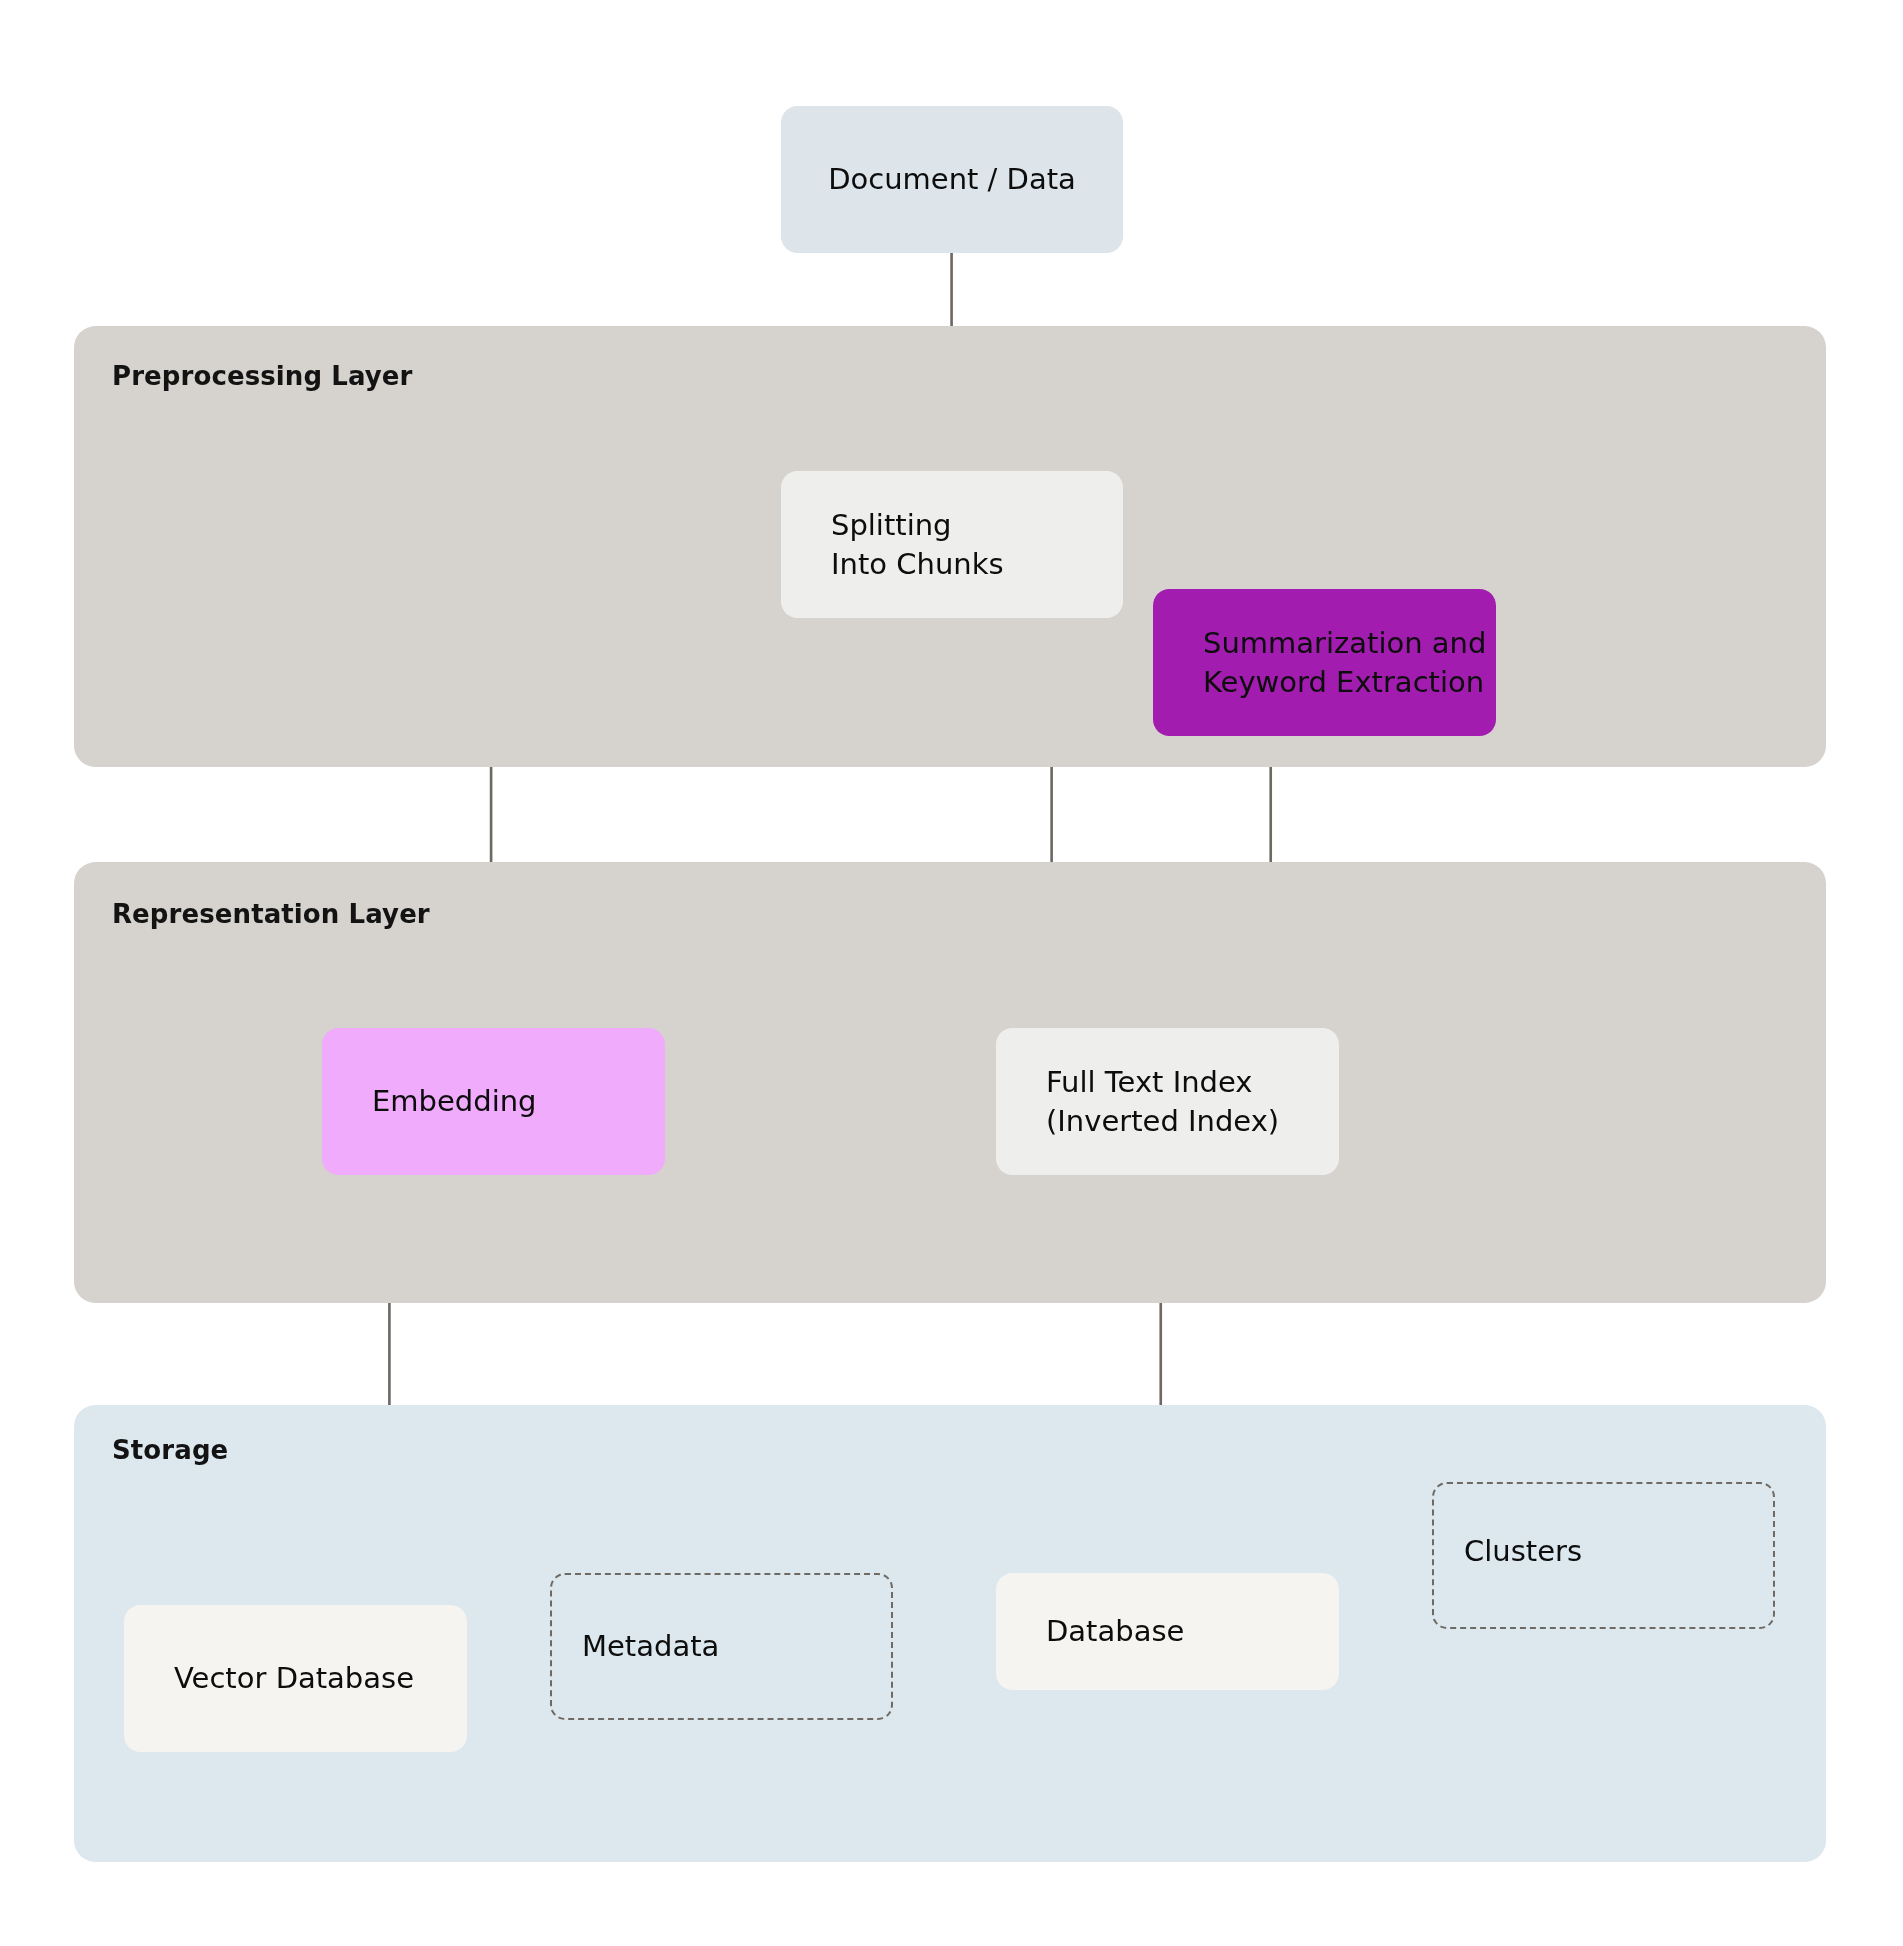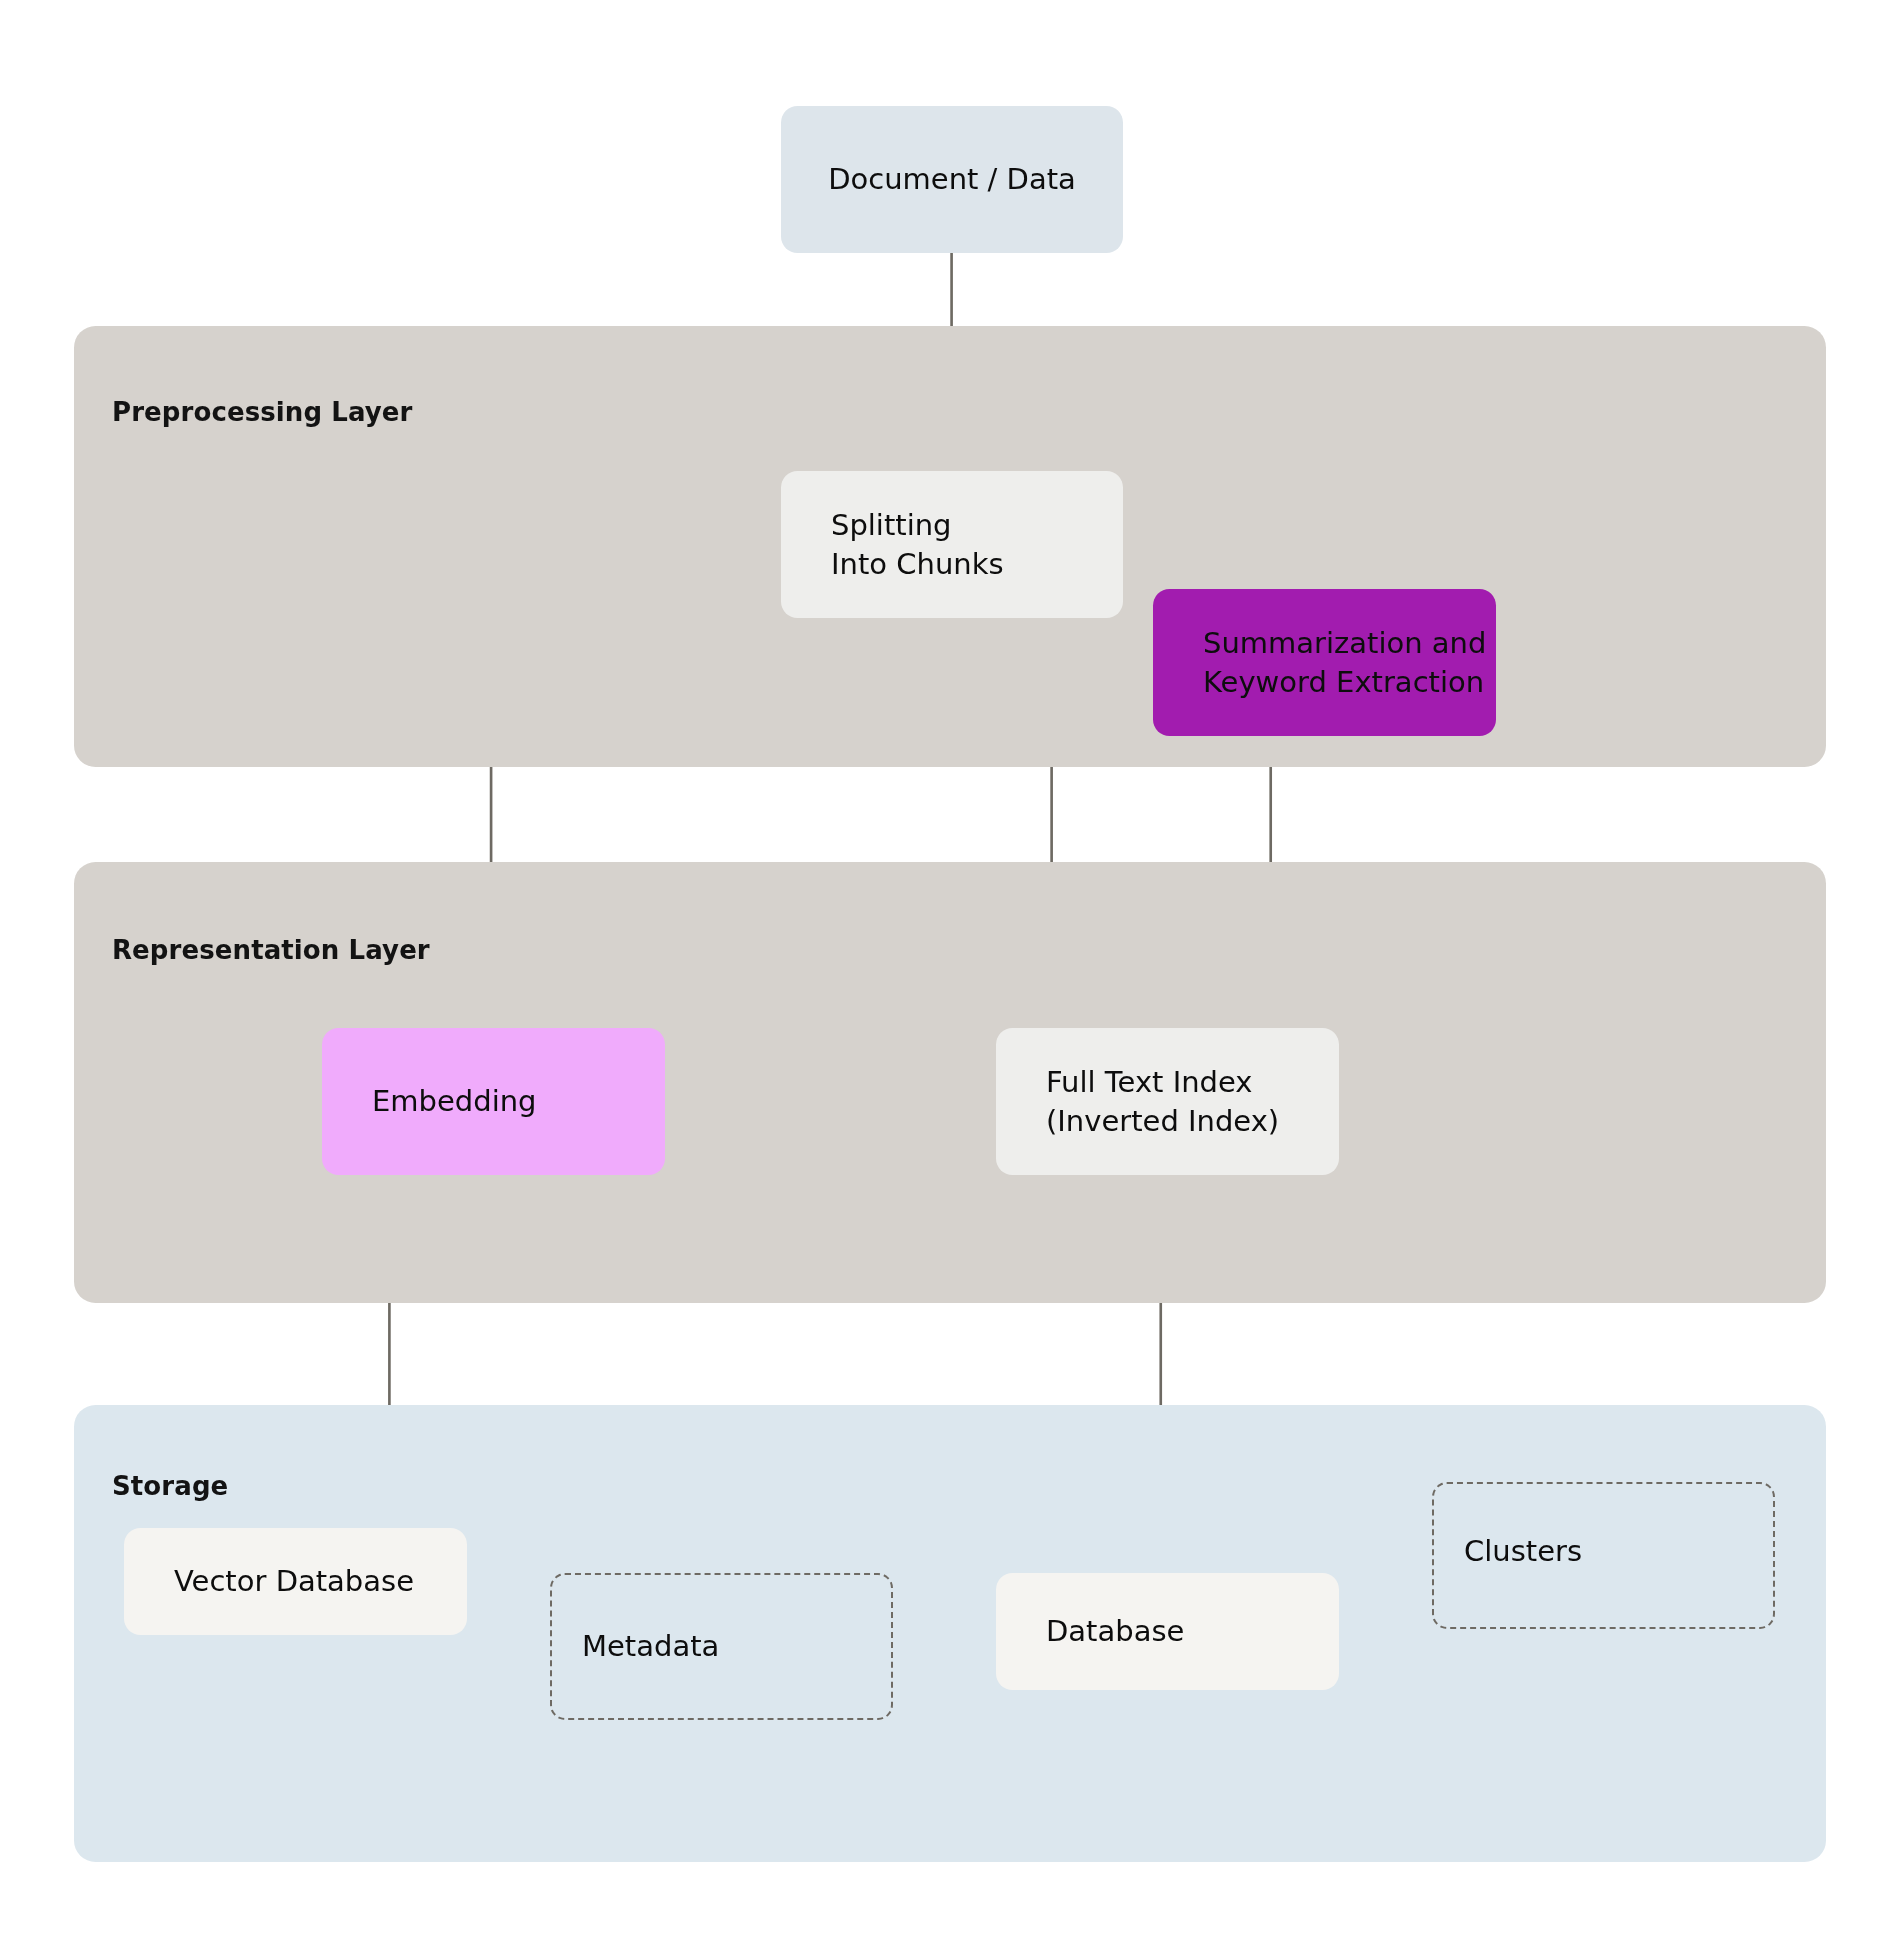--- a/index.html
+++ b/index.html
@@ -30,21 +30,20 @@
     border-radius: 21.5px;
     box-sizing: border-box;
   }
   .panel-title {
     position: absolute;
     font-weight: bold;
     font-size: 26px;
     color: #131313;
     letter-spacing: 0.1px;
     white-space: nowrap;
-    margin-top: 36px;
   }
   .node {
     position: absolute;
     border-radius: 16.5px;
     box-sizing: border-box;
     display: flex;
     align-items: center;
     margin-top: 15px;
   }
   .node .label {
@@ -136,21 +135,21 @@
   </div>
 
   <div class="node lead" style="left:996px; top:1013px; width:343px; height:147px; background:#eeeeec;">
     <span class="label">Full Text Index
 (Inverted Index)</span>
   </div>
 
   <div class="panel" style="left:74px; top:1405px; width:1752px; height:457px; background:#dce7ee;"></div>
   <div class="panel-title" style="left:112px; top:1435px;">Storage</div>
 
-  <div class="node lead" style="left:124px; top:1513px; width:343px; height:107px; background:#f5f4f1;">
+  <div class="node lead" style="left:124px; top:1590px; width:343px; height:147px; background:#f5f4f1;">
     <span class="label">Vector Database</span>
   </div>
 
   <div class="node dashed" style="left:550px; top:1558px; width:343px; height:147px;">
     <span class="label">Metadata</span>
   </div>
 
   <div class="node lead" style="left:996px; top:1558px; width:343px; height:117px; background:#f5f4f1;">
     <span class="label">Database</span>
   </div>

